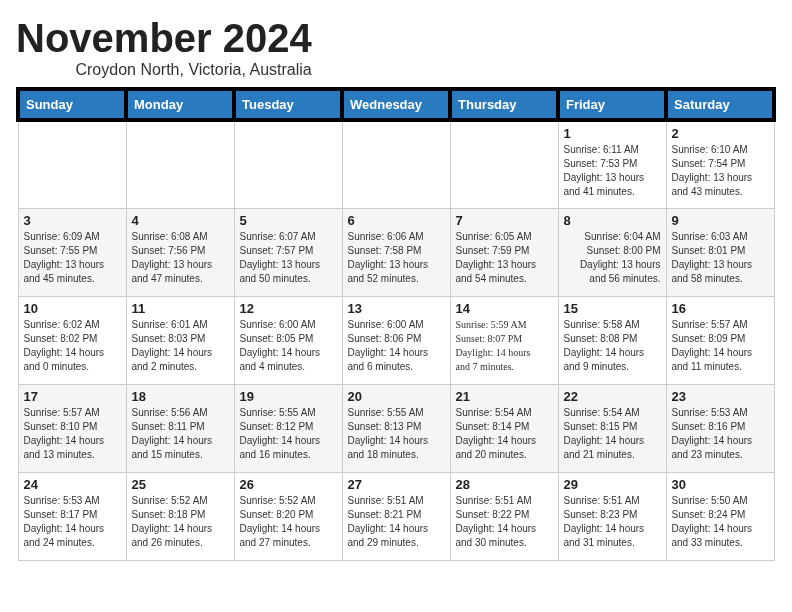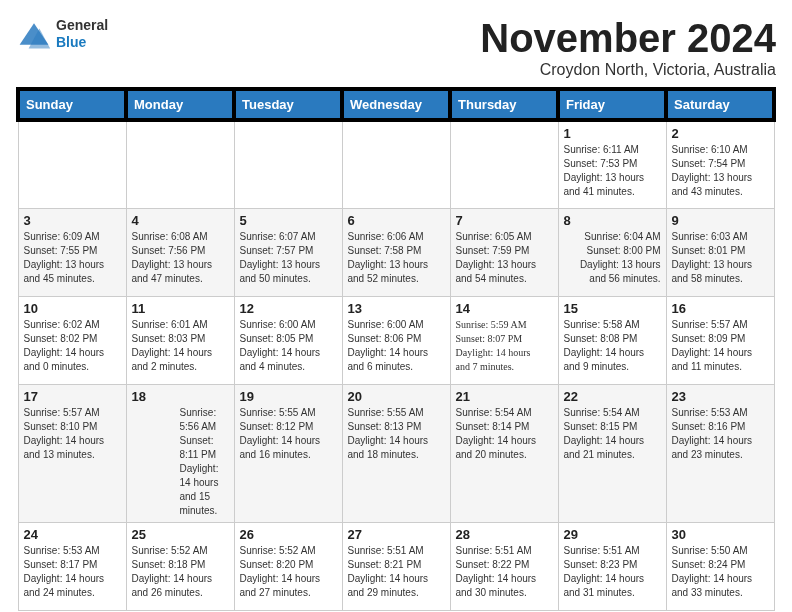--- a/index.html
+++ b/index.html
@@ -83,30 +83,20 @@
       color: #333;
     }
     .empty-cell {
       background: #fff !important;
     }
   </style>
 </head>
 <body>
 
 <div class="header-section">
-  <div class="logo">
-    <svg class="logo-icon" viewBox="0 0 40 40">
-      <polygon points="20,8 36,32 4,32" fill="#2a7abf" opacity="0.85"></polygon>
-      <polygon points="26,14 38,36 14,36" fill="#2a7abf" opacity="0.5"></polygon>
-    </svg>
-    <div class="logo-text">
-      <div><span class="general">General</span></div>
-      <div><span class="blue">Blue</span></div>
-    </div>
-  </div>
   <div class="title-block">
     <div class="month-title">November 2024</div>
     <div class="location-title">Croydon North, Victoria, Australia</div>
   </div>
 </div>
 
 <table class="calendar-table">
   <thead>
     <tr>
     <th>Sunday</th>
@@ -245,21 +235,21 @@
       <tr>
         <td>
           <span class="day-number">17</span>
           <div class="day-info" style="white-space: pre-line;">Sunrise: 5:57 AM
 Sunset: 8:10 PM
 Daylight: 14 hours
 and 13 minutes.</div>
         </td>
         <td>
           <span class="day-number">18</span>
-          <div class="day-info" style="white-space: pre-line; margin-left: 48px;">Sunrise: 5:56 AM
+          <div class="day-info" style="white-space: pre-line;">Sunrise: 5:56 AM
 Sunset: 8:11 PM
 Daylight: 14 hours
 and 15 minutes.</div>
         </td>
         <td>
           <span class="day-number">19</span>
           <div class="day-info" style="white-space: pre-line;">Sunrise: 5:55 AM
 Sunset: 8:12 PM
 Daylight: 14 hours
 and 16 minutes.</div>

